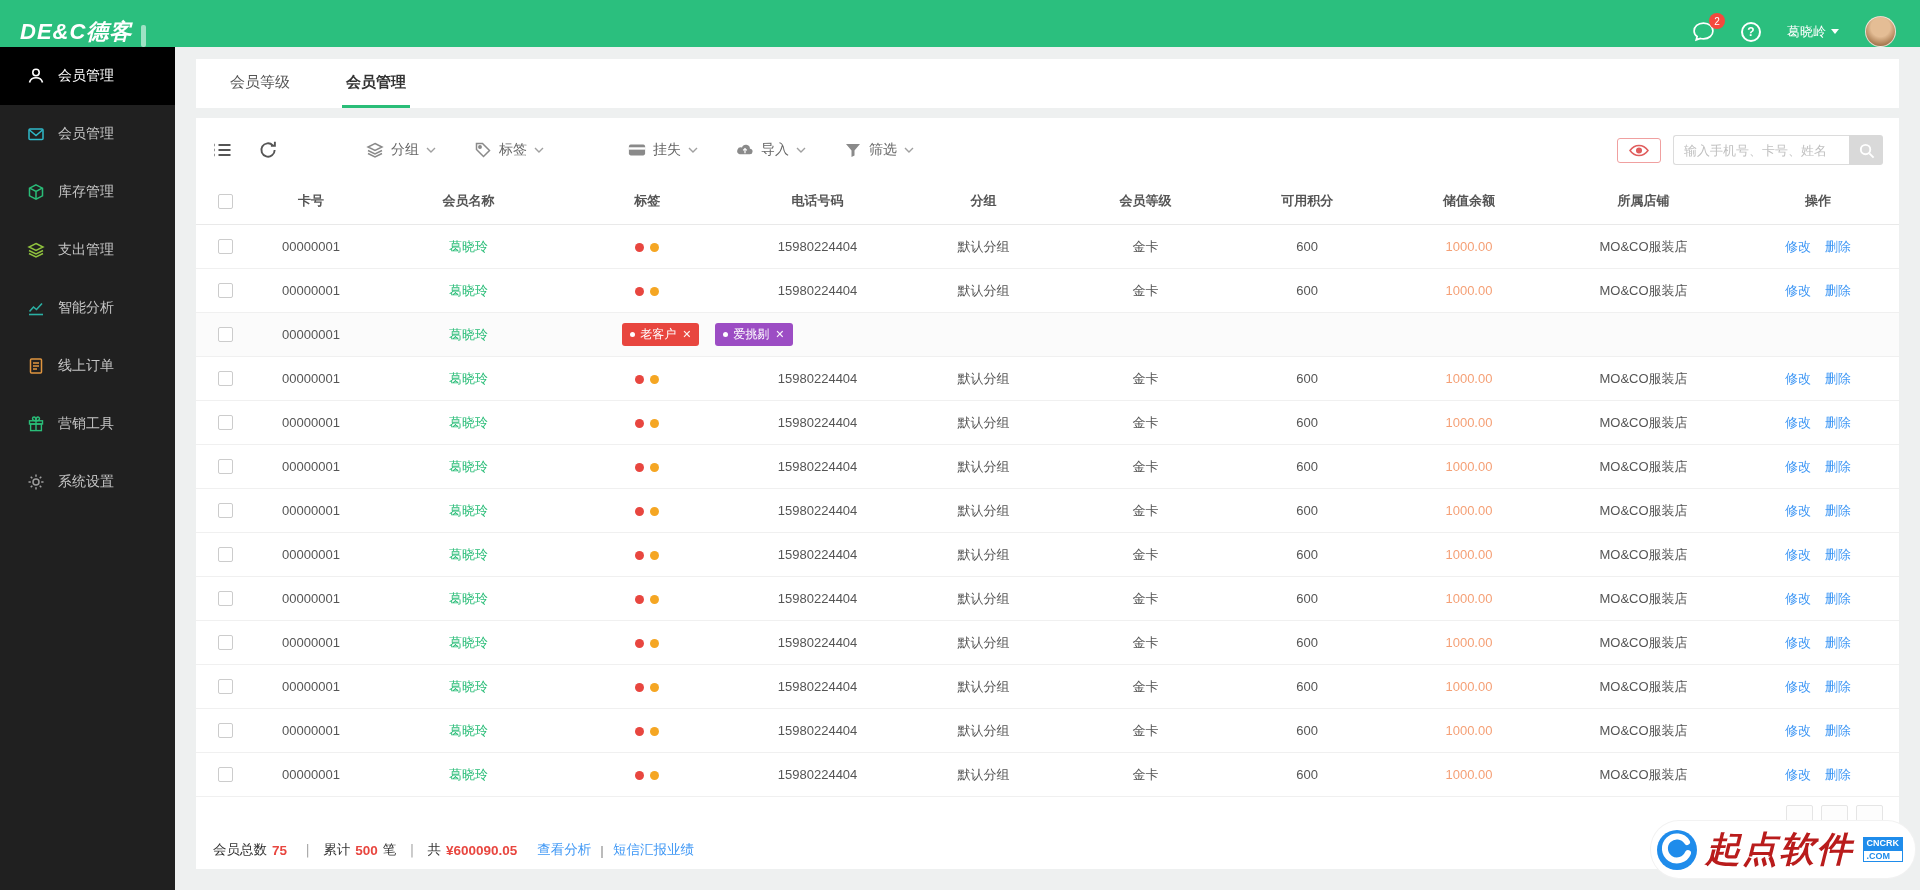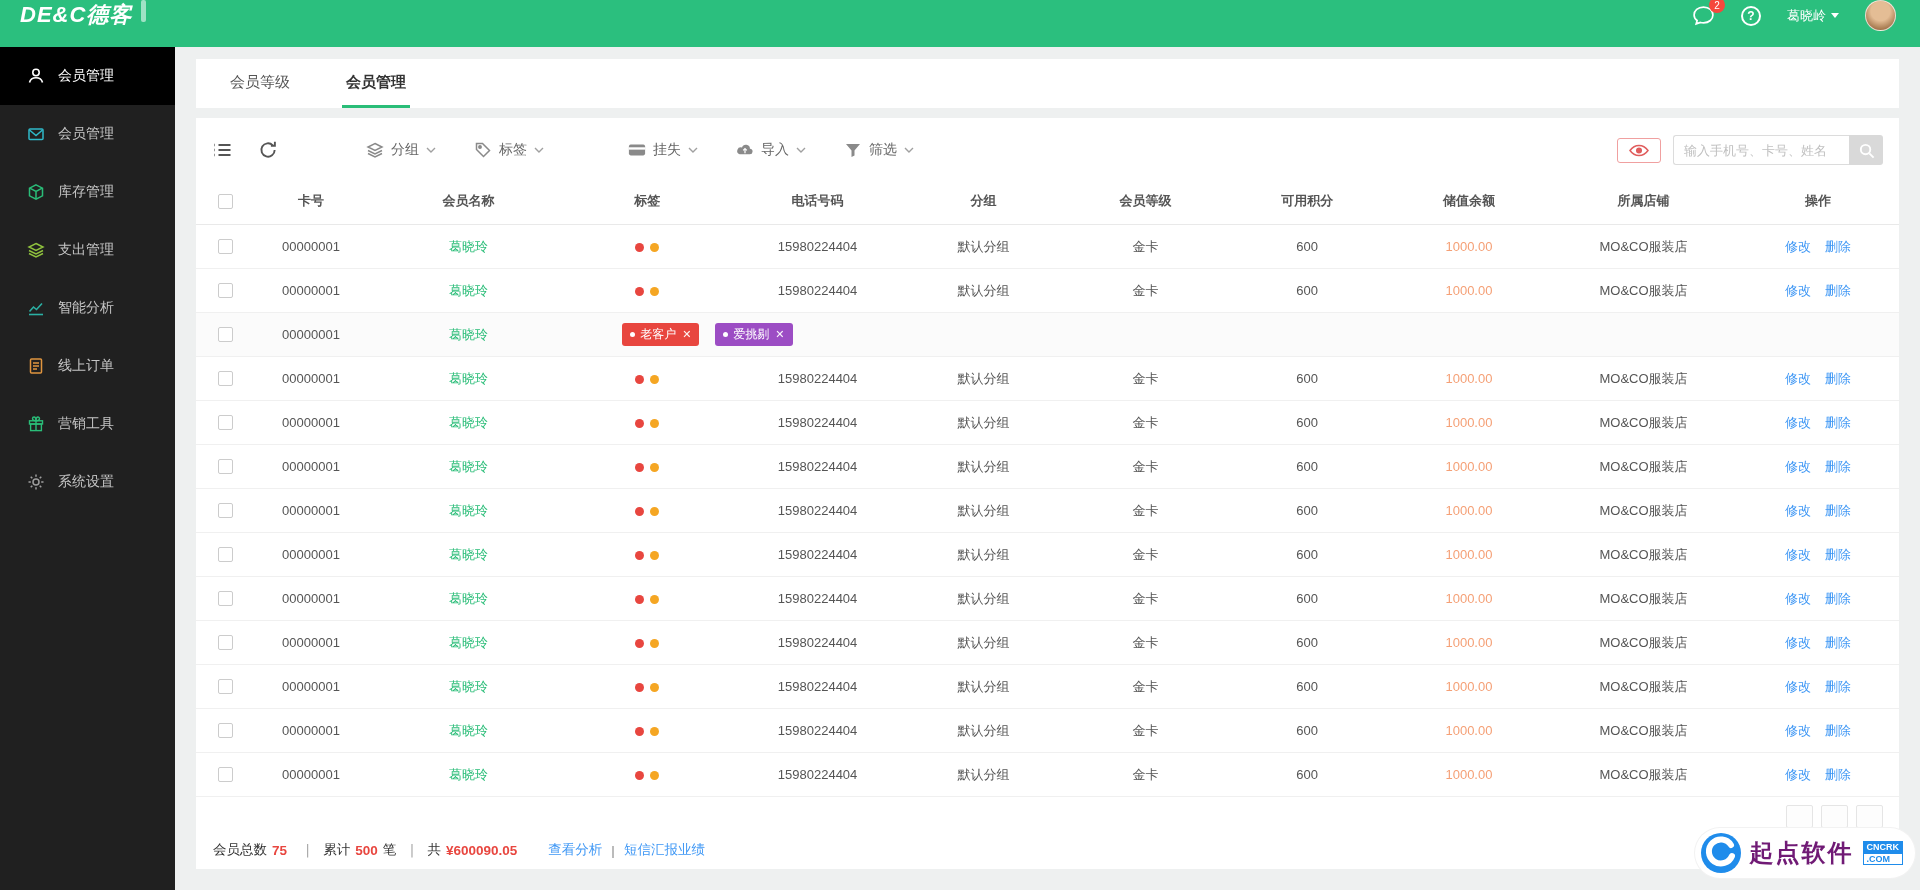--- a/index.html
+++ b/index.html
@@ -1,20 +1,20 @@
 <!DOCTYPE html>
 <html><head>
 <meta charset="utf-8">
 <style>
 *{box-sizing:border-box;margin:0;padding:0}
 html,body{width:1920px;height:890px;overflow:hidden;background:#eef0f0;
   font-family:"Liberation Sans","DejaVu Sans",sans-serif}
 
 .topbar{position:absolute;left:0;top:0;right:0;height:47px;background:#2bbf7e;
-  display:flex;align-items:flex-start;padding:0 20px;z-index:20}
+  display:flex;align-items:flex-end;padding:0 20px;z-index:20}
 .logo{color:#fff;font-size:22px;font-weight:bold;font-style:italic;letter-spacing:1px}
 .logo-bar{width:5px;height:22px;background:rgba(255,255,255,.55);border-radius:2px;margin-left:9px}
 .tb-right{margin-left:auto;display:flex;align-items:center;gap:26px;padding-right:4px}
 .chat-wrap{position:relative;display:flex;cursor:pointer}
 .badge{position:absolute;top:-8px;right:-10px;min-width:16px;height:16px;background:#f5483d;
   border-radius:9px;color:#fff;font-size:10px;display:flex;align-items:center;justify-content:center;padding:0 3px}
 .help-circle{width:20px;height:20px;border:2px solid #fff;border-radius:50%;color:#fff;
   font-size:12px;font-weight:bold;display:flex;align-items:center;justify-content:center;cursor:pointer}
 .user{color:#fff;font-size:13px;display:flex;align-items:center;gap:5px;cursor:pointer}
 .caret{width:0;height:0;border-left:4px solid transparent;border-right:4px solid transparent;border-top:5px solid #fff}
@@ -68,25 +68,25 @@
   border-radius:3px;margin-right:16px;cursor:pointer}
 .chip .cdot{width:5px;height:5px;background:#fff;border-radius:50%}
 .chip .x{font-size:11px;opacity:.95;margin-left:1px}
 
 .pagination{display:flex;justify-content:flex-end;gap:8px;padding:8px 16px 0}
 .pg-box{width:27px;height:23px;border:1px solid #e5e5e5;border-radius:2px;background:#fdfdfd;cursor:pointer}
 .summary{padding:13px 0 0 17px;font-size:13.5px;color:#333;display:flex;align-items:center}
 .summary .red{color:#e8463f;margin:0 5px}
 .summary .blue{color:#3e97f5;cursor:pointer}
 .summary .gsep{color:#888;margin:0 9px}
-.summary .lead{margin-left:26px}
+.summary .lead{margin-left:15px}
 
 .watermark{position:absolute;right:5px;bottom:12px;background:#fff;border-radius:28px;
   padding:5px 12px 5px 6px;display:flex;align-items:center;gap:9px;z-index:30;box-shadow:0 0 0 1px #f2f2f2}
-.wm-brand{font-size:24px;font-weight:bold;color:#701a75;letter-spacing:2px}
+.wm-brand{font-size:35px;font-weight:bold;font-style:italic;color:#b91c1c;letter-spacing:2px}
 .wm-stack{display:flex;flex-direction:column;line-height:1.15}
 .wm-top{background:#1f8ceb;color:#fff;font-size:9px;font-weight:bold;padding:1px 4px}
 .wm-bot{color:#1f8ceb;font-size:9px;font-weight:bold;border:1px solid #1f8ceb;padding:0 3px}
 </style>
 </head>
 <body>
 
 <div class="topbar">
   <span class="logo">DE&amp;C德客</span>
   <span class="logo-bar"></span>

